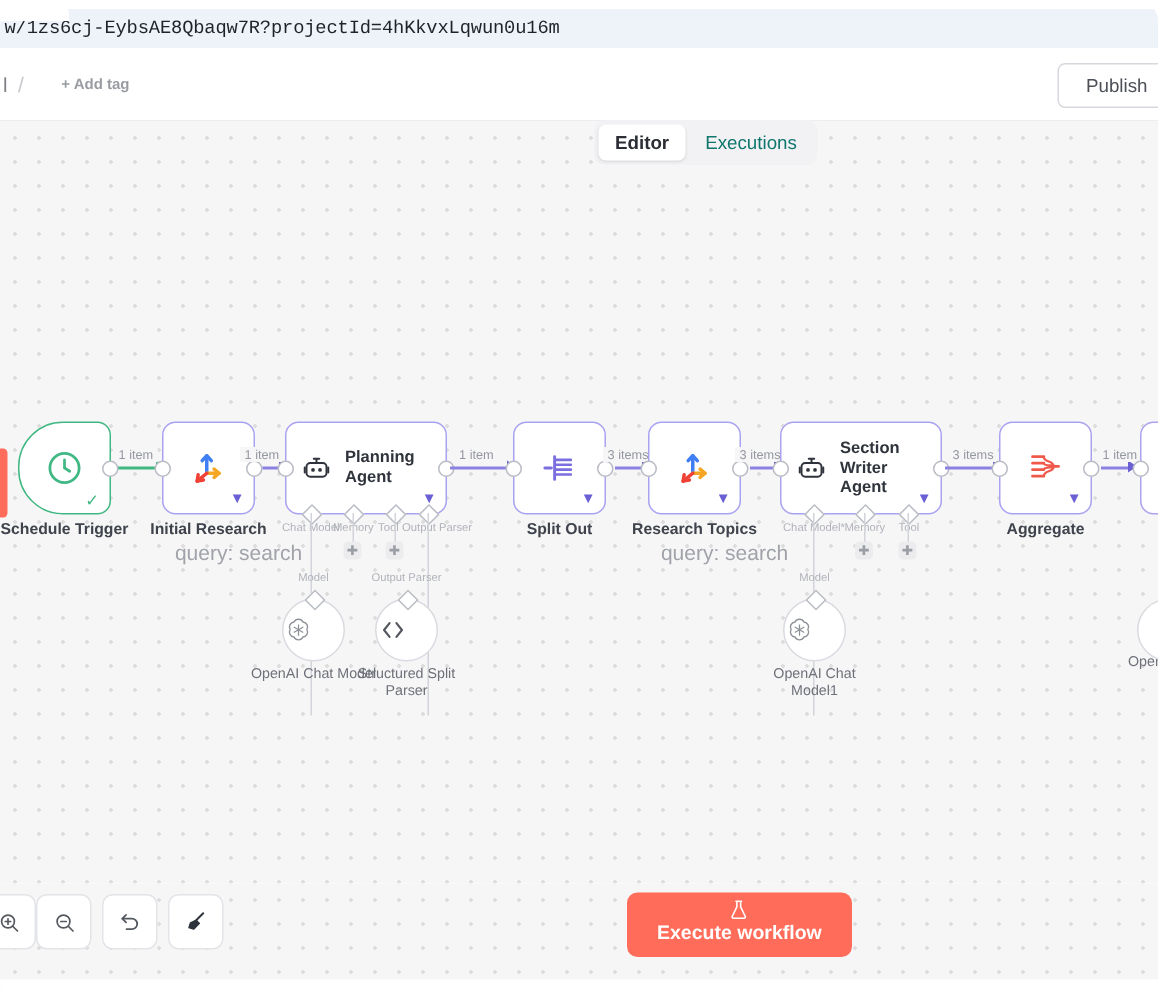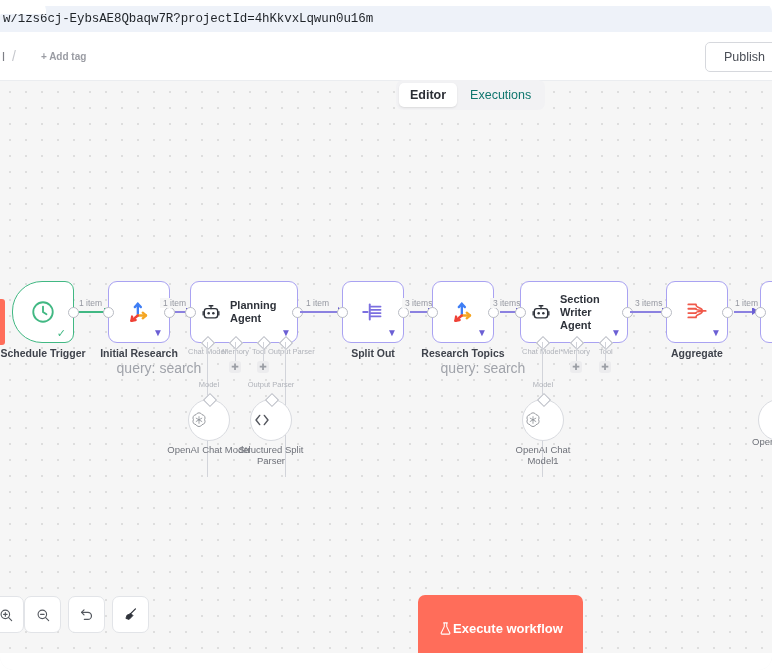--- a/index.html
+++ b/index.html
@@ -136,22 +136,22 @@
     background-size:16px 16px;background-position:2px 3px;
     border-bottom-left-radius:12px;border-bottom-right-radius:12px;
   }
   .tbtn{
     position:absolute;width:35px;height:35px;background:#fff;border:1px solid #e2e4e8;border-radius:7px;
     display:flex;align-items:center;justify-content:center;top:7px;
   }
   .exec-btn{
     position:absolute;left:418px;top:595px;
     background:#ff6d5a;color:#fff;border-radius:7px;
-    height:35px;padding:16px 20px;display:flex;align-items:center;gap:0;
-    font-size:13px;font-weight:600;
+    height:35px;padding:4px 20px;display:flex;align-items:center;gap:0;
+    font-size:13px;font-weight:600;flex-direction:column;
   }
   .bottomwhite{
     position:absolute;left:0;top:653px;width:772px;height:17px;background:#fff;
     border-bottom-left-radius:12px;border-bottom-right-radius:12px;
   }
 </style>
 </head>
 <body>
 
 <div class="app">

